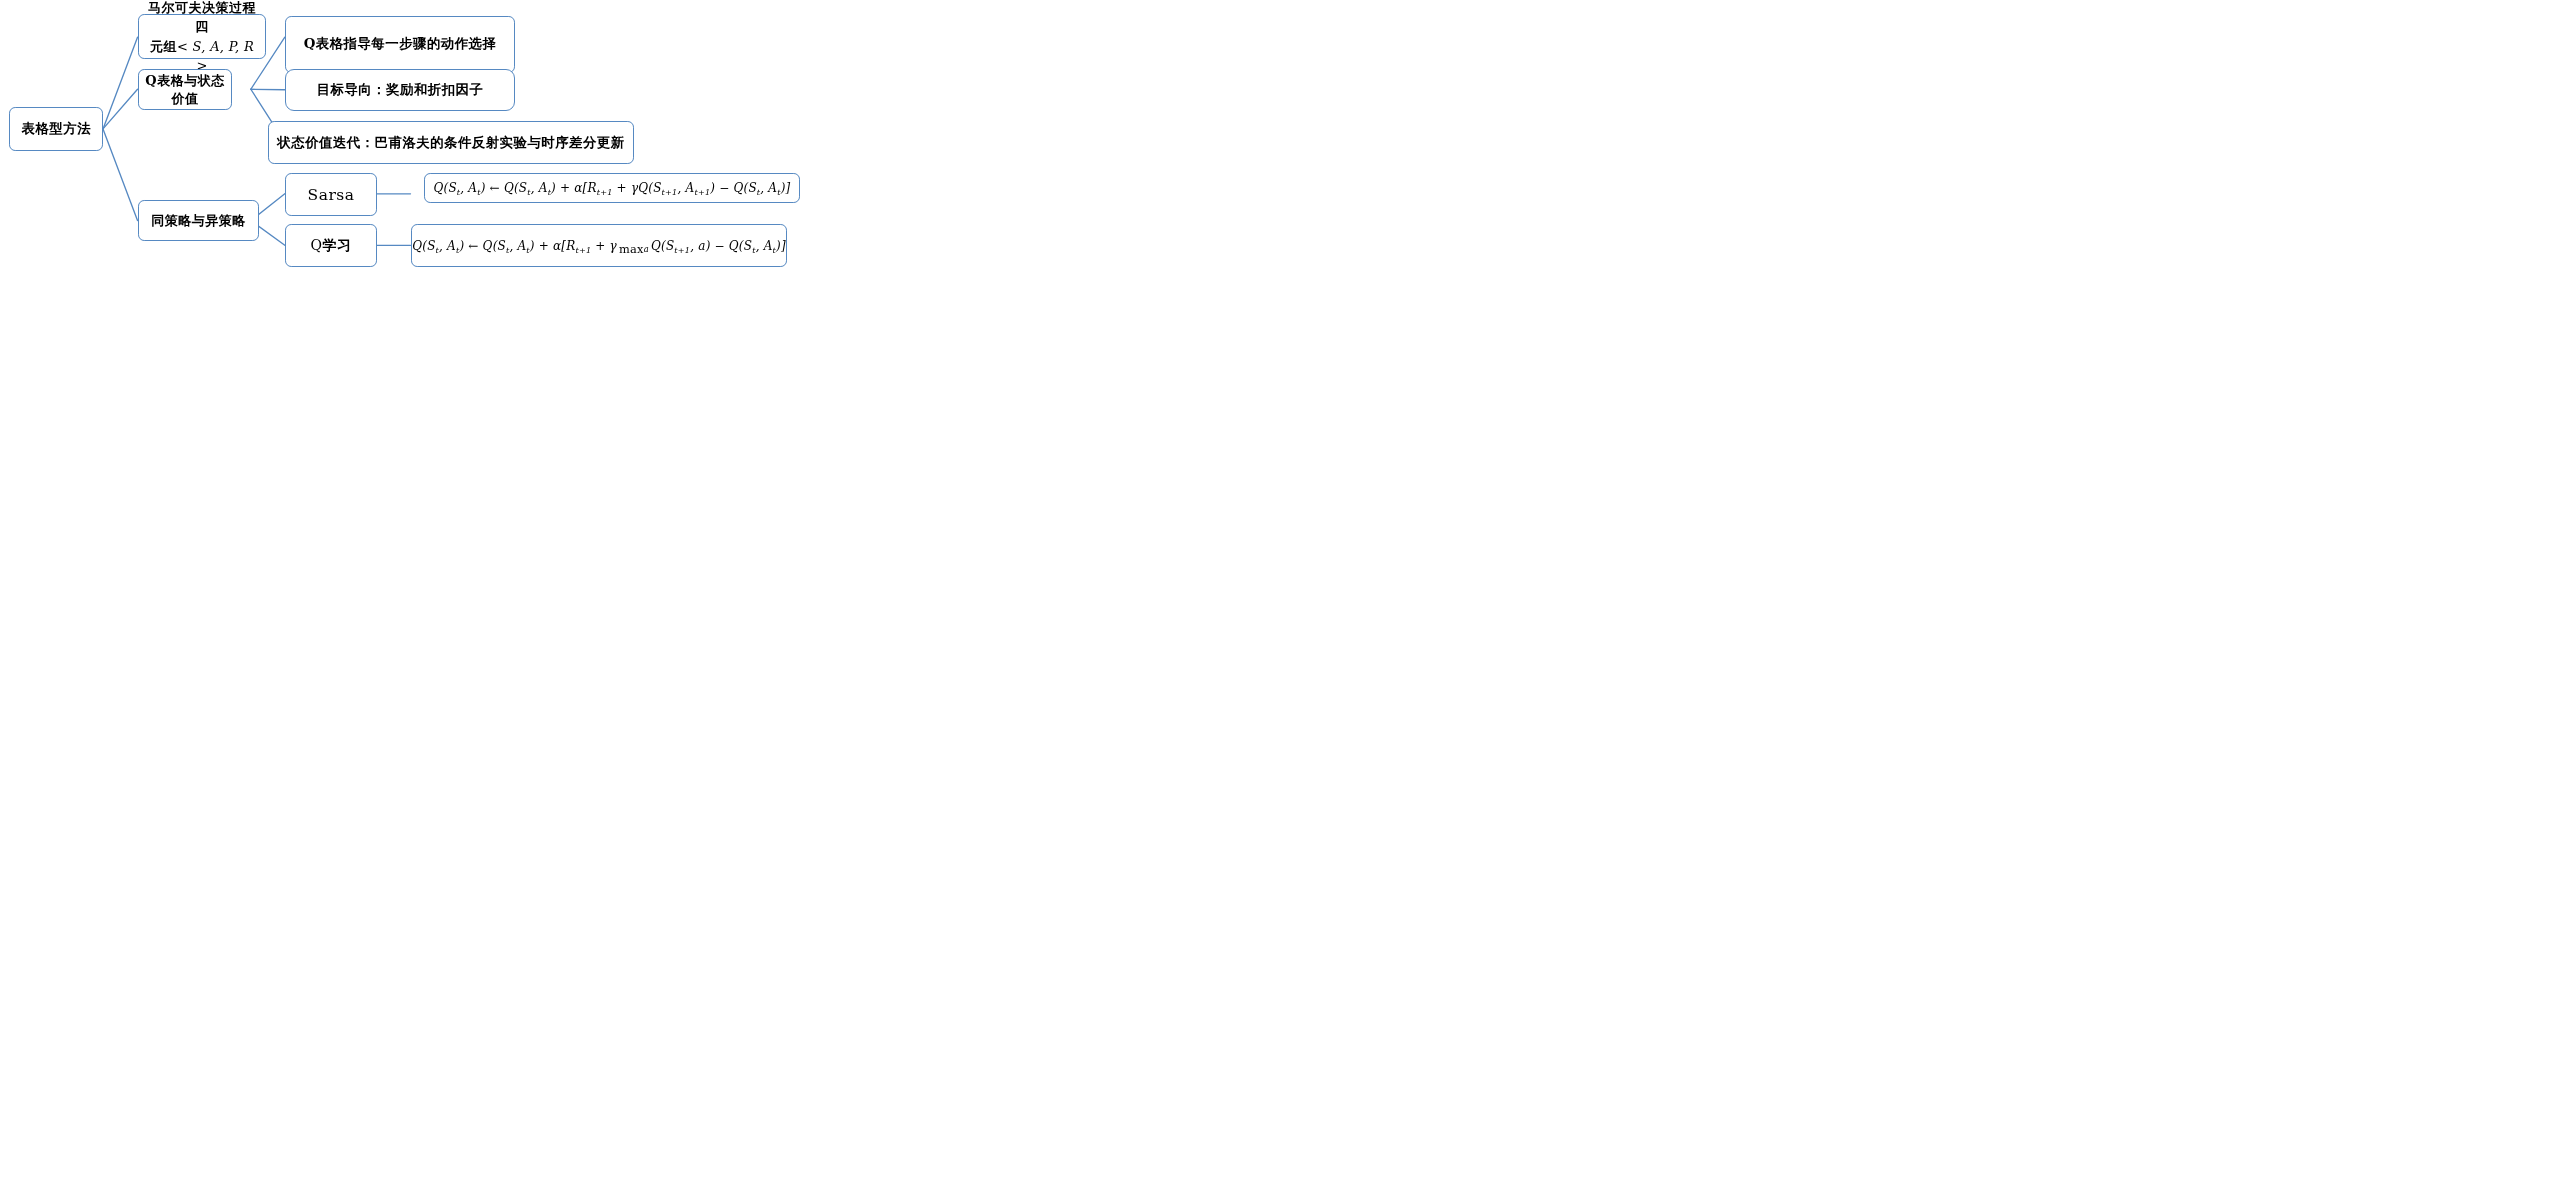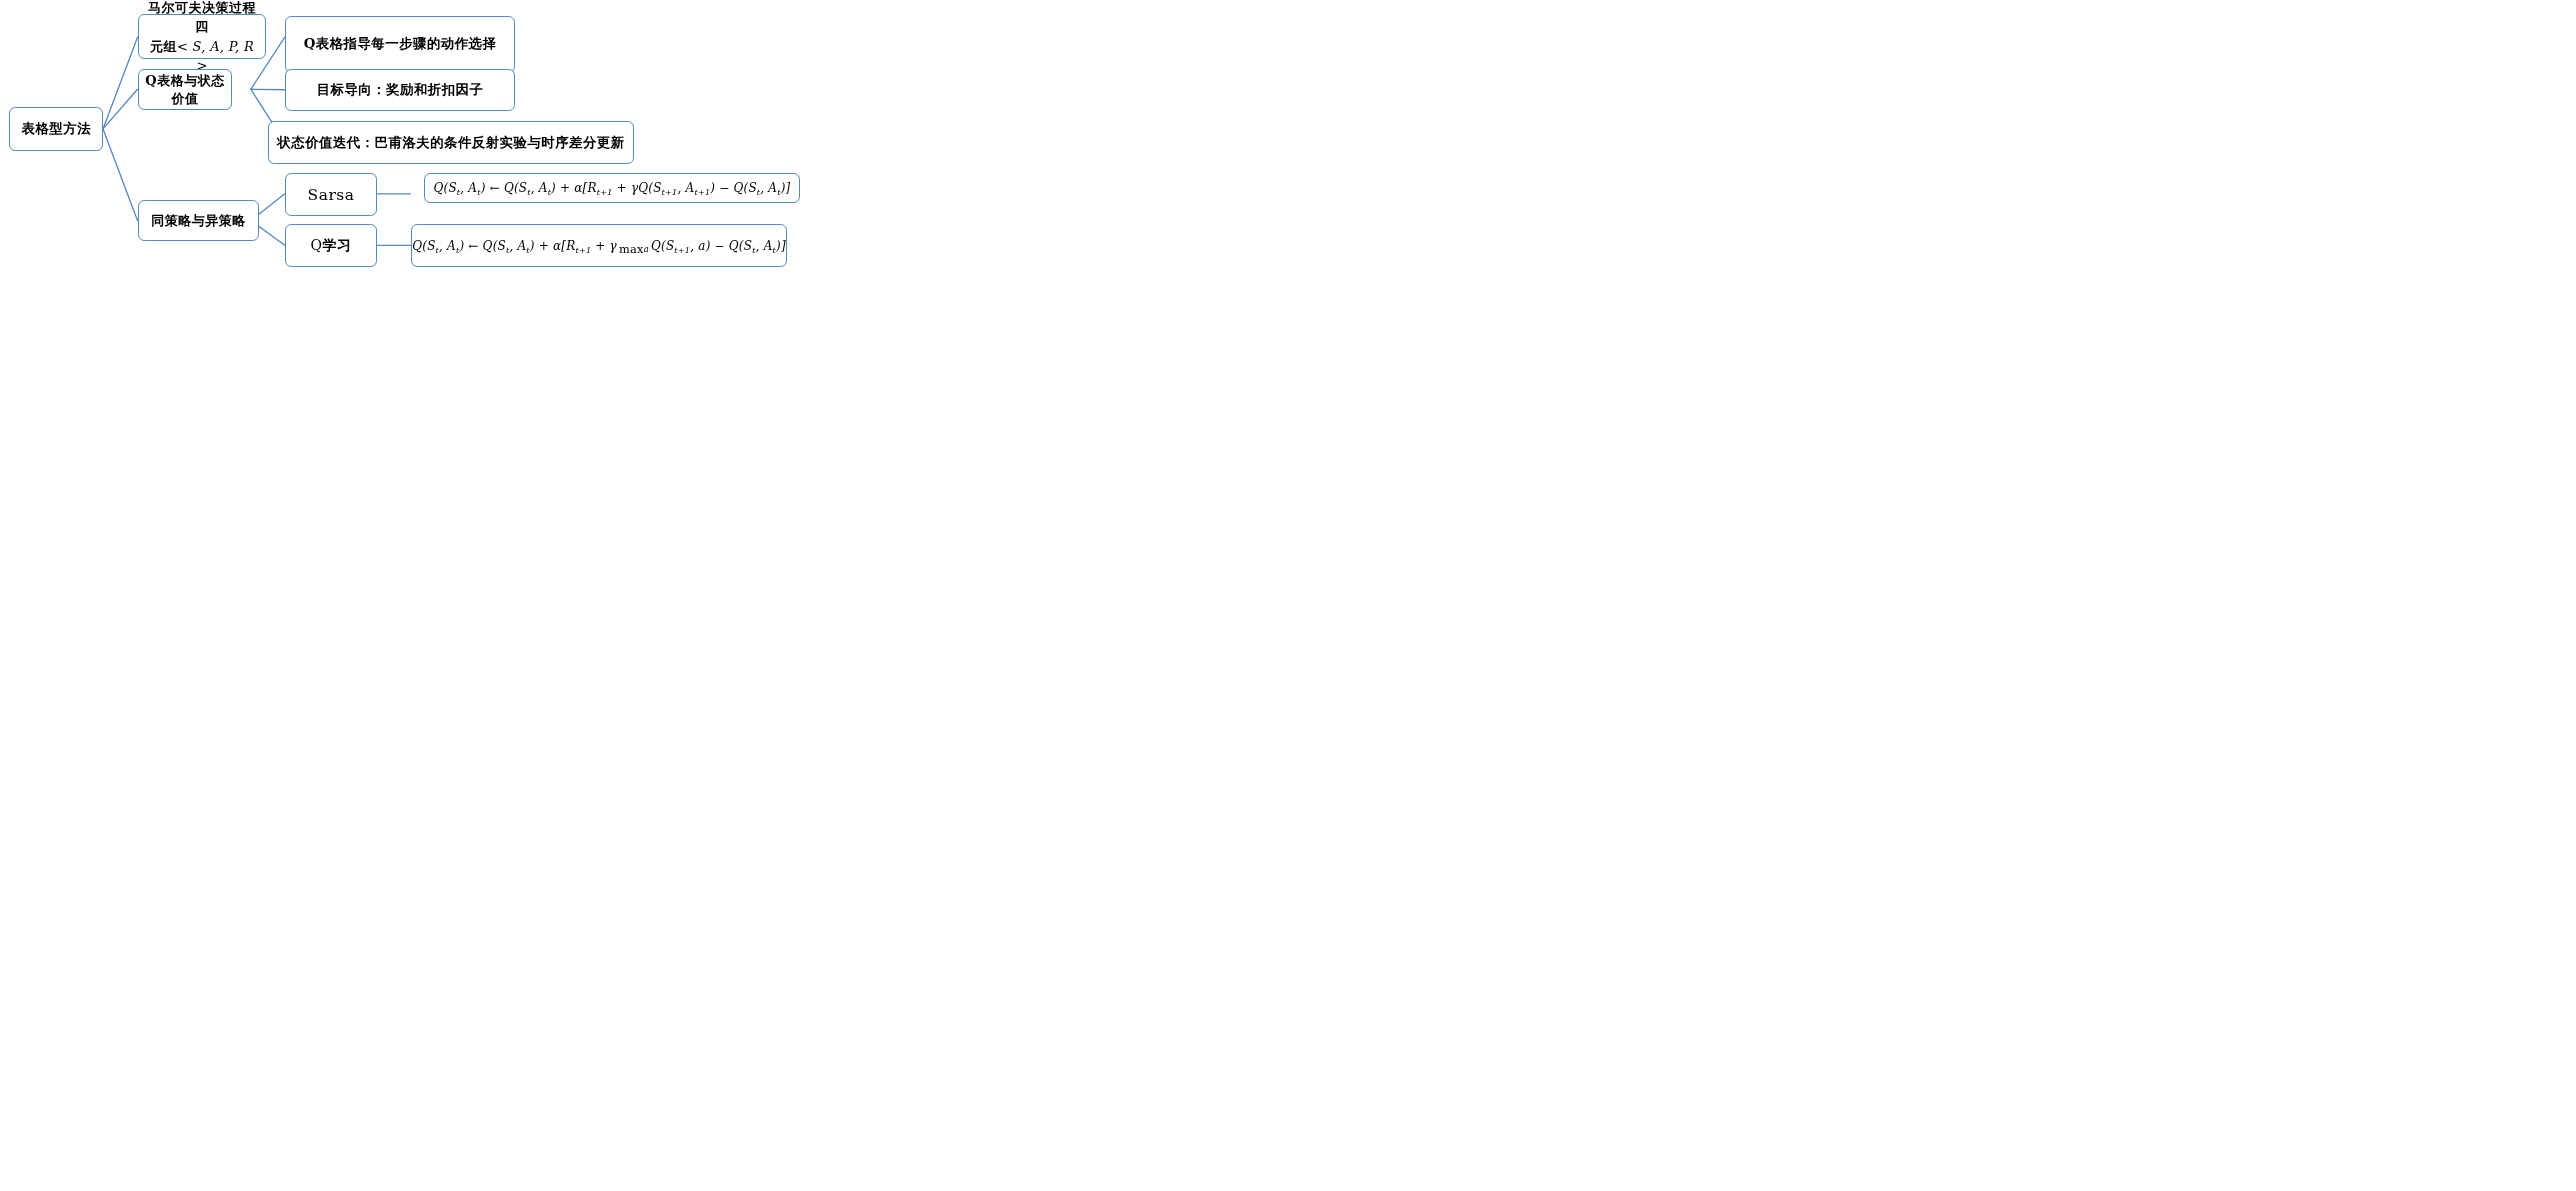--- a/index.html
+++ b/index.html
@@ -90,21 +90,21 @@
   .maxstack .under{
     font-style:italic;
     font-size:0.7em;
   }
   
   .n-root  {left:9.3px;  top:107px; width:94px; height:44px;}
   .n-mdp   {left:138px; top:14.4px;  width:128px; height:45px;}
   .n-qtable{left:138px; top:69px; width:94px; height:41px;}
   .n-policy{left:138px; top:200px; width:121px; height:41px;}
   .n-b4    {left:285px; top:15.5px;  width:230px; height:57px;}
-  .n-b5    {left:285px; top:69px; width:230px; height:42px;}
+  .n-b5    {left:285px; top:69px; width:230px; height:42px;border-radius:9px;}
   .n-b6    {left:268px; top:121px; width:366px; height:43px;}
   .n-sarsa {left:285px; top:173px; width:92px; height:43px;}
   .n-qlearn{left:285px; top:224px; width:92px; height:43px;}
   .n-f1    {left:424px; top:173px; width:376px; height:30px;}
   .n-f2    {left:411px; top:224px; width:376px; height:43px;}
 </style>
 </head>
 <body>
 
 <div id="canvas">

